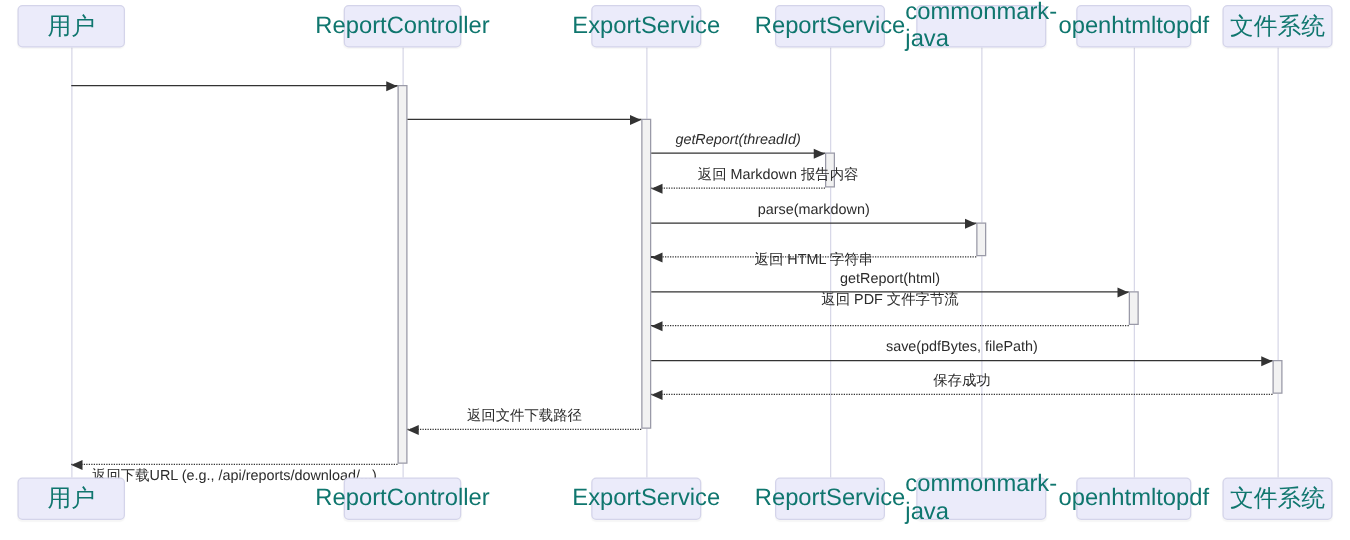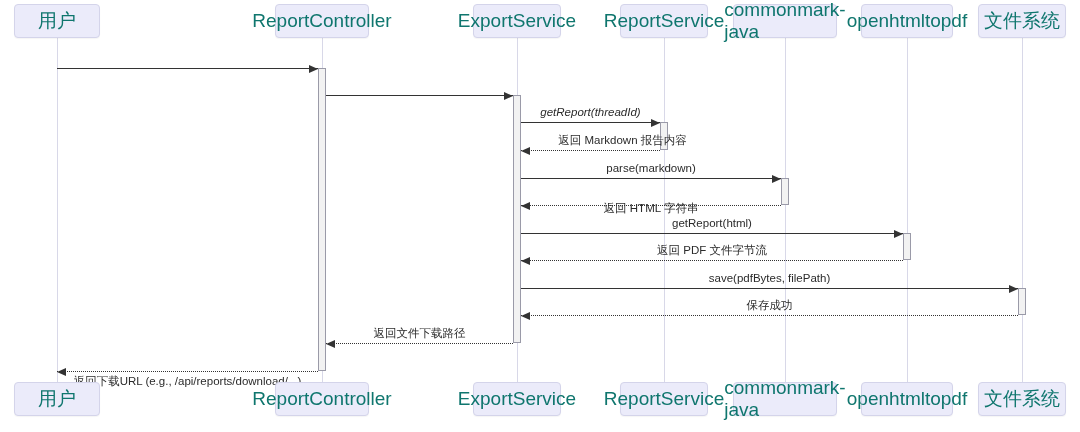--- a/index.html
+++ b/index.html
@@ -93,21 +93,21 @@
     <div class="arrowhead right" style="left: 772px; top: 174.5px;"></div>
     <div class="msg-label" style="left: 651px; top: 161px;">parse(markdown)</div>
     <div class="msg-line dashed" style="left: 521px; top: 205px; width: 260px;"></div>
     <div class="arrowhead left" style="left: 521px; top: 201.5px;"></div>
     <div class="msg-label" style="left: 651px; top: 188px; margin-top: 13px;">返回 HTML 字符串</div>
     <div class="msg-line" style="left: 521px; top: 233px; width: 382px;"></div>
     <div class="arrowhead right" style="left: 894px; top: 229.5px;"></div>
     <div class="msg-label" style="left: 712px; top: 216px;">getReport(html)</div>
     <div class="msg-line dashed" style="left: 521px; top: 260px; width: 382px;"></div>
     <div class="arrowhead left" style="left: 521px; top: 256.5px;"></div>
-    <div class="msg-label" style="left: 712px; top: 243px;">返回 PDF 文件字节流</div>
+    <div class="msg-label" style="left: 712px; top: 233px;">返回 PDF 文件字节流</div>
     <div class="msg-line" style="left: 521px; top: 288px; width: 497px;"></div>
     <div class="arrowhead right" style="left: 1009px; top: 284.5px;"></div>
     <div class="msg-label" style="left: 769.5px; top: 271px;">save(pdfBytes, filePath)</div>
     <div class="msg-line dashed" style="left: 521px; top: 315px; width: 497px;"></div>
     <div class="arrowhead left" style="left: 521px; top: 311.5px;"></div>
     <div class="msg-label" style="left: 769.5px; top: 298px;">保存成功</div>
     <div class="msg-line dashed" style="left: 326px; top: 343px; width: 187px;"></div>
     <div class="arrowhead left" style="left: 326px; top: 339.5px;"></div>
     <div class="msg-label" style="left: 419.5px; top: 326px;">返回文件下载路径</div>
     <div class="msg-line dashed" style="left: 57px; top: 371px; width: 261px;"></div>

